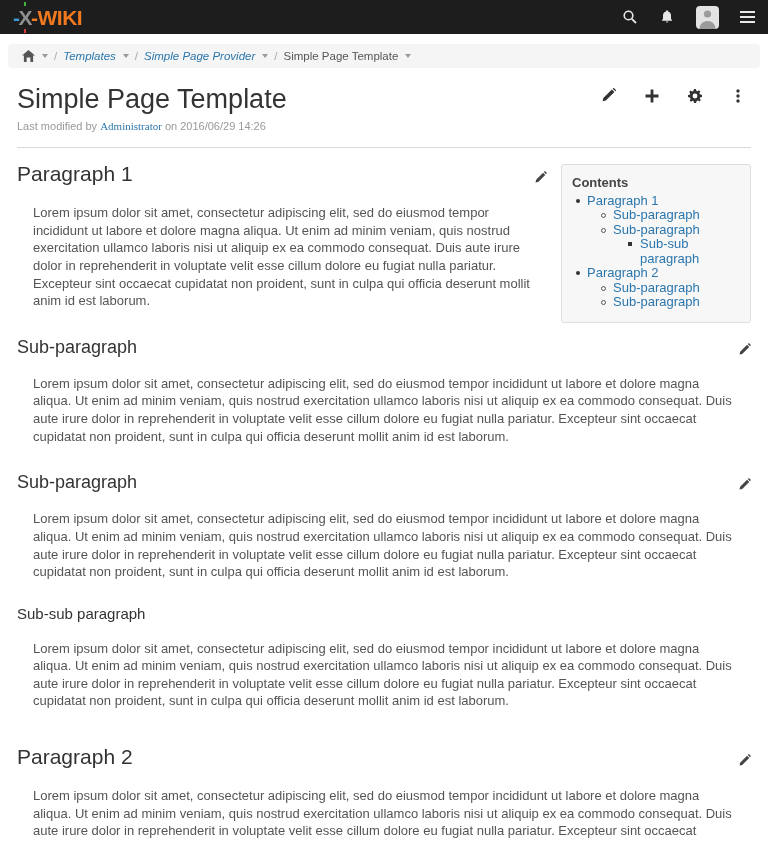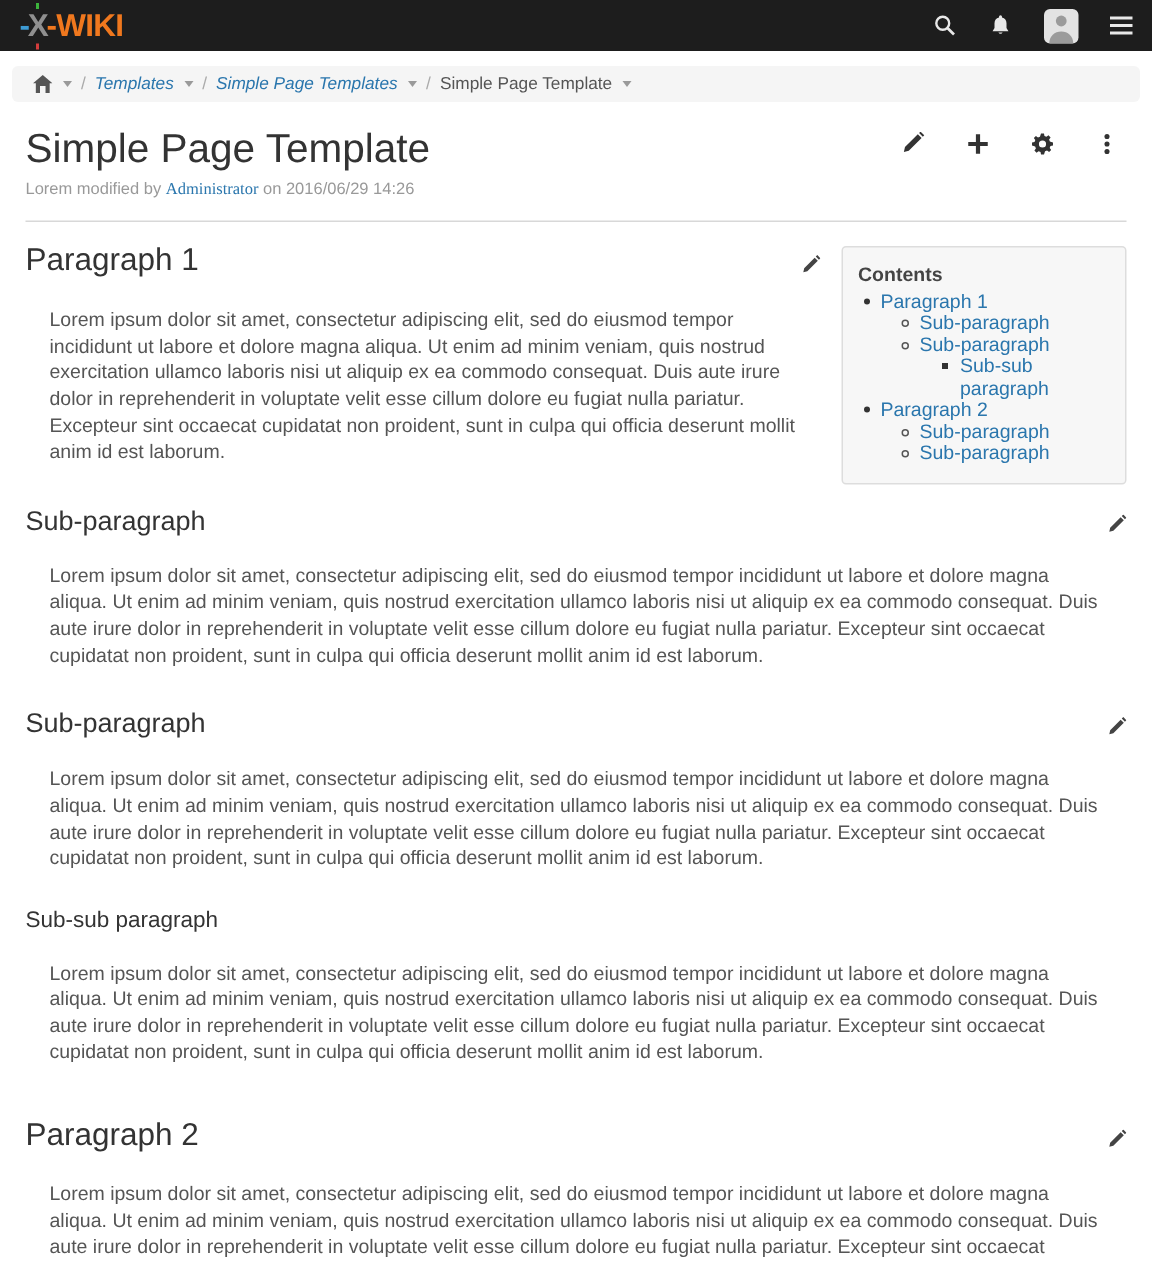--- a/index.html
+++ b/index.html
@@ -135,31 +135,31 @@
   <span class="home-icon">
     <svg viewBox="0 0 14 13" fill="#555">
         <path d="M7 0l7 6h-2v7H9V8H5v5H2V6H0z"></path>
       </svg>
   </span>
     <span class="caret"></span>
   <span class="bc-sep">/</span>
   <a class="bc-link">Templates</a>
     <span class="caret"></span>
   <span class="bc-sep">/</span>
-  <a class="bc-link">Simple Page Templates</a>
+  <a class="bc-link">Simple Page Provider</a>
     <span class="caret"></span>
   <span class="bc-sep">/</span>
   <span class="bc-current">Simple Page Template</span>
     <span class="caret"></span>
 </nav>
 
 <div class="titlebar">
   <h1 class="page-title">Simple Page Template</h1>
   <div class="page-sub">
-    <span>Lorem modified by </span><a>Administrator</a><span> on 2016/06/29 14:26</span>
+    <span>Last modified by </span><a>Administrator</a><span> on 2016/06/29 14:26</span>
   </div>
   <div class="doc-actions">
     <span class="act-icon">
       <svg viewBox="0 0 16 16" fill="#333">
           <path d="M11.7 1.6l2.7 2.7-9.2 9.2-3.5.8.8-3.5zM12.6.7l2.7 2.7 1-1L13.6-.3z" transform="scale(0.93)"></path>
         </svg>
     </span>
     <span class="act-icon">
       <svg viewBox="0 0 16 16" fill="#333">
           <path d="M6.6 1.5h2.8v5.1h5.1v2.8H9.4v5.1H6.6V9.4H1.5V6.6h5.1z"></path>

